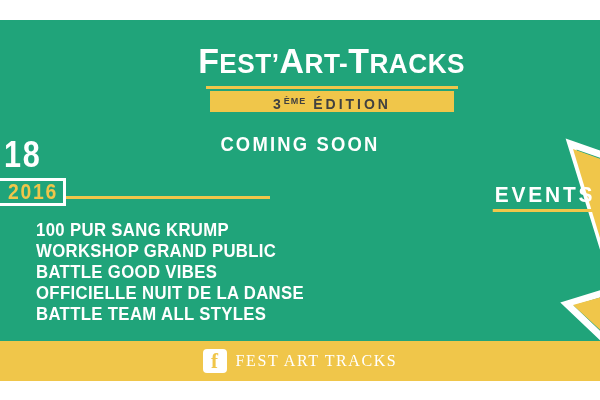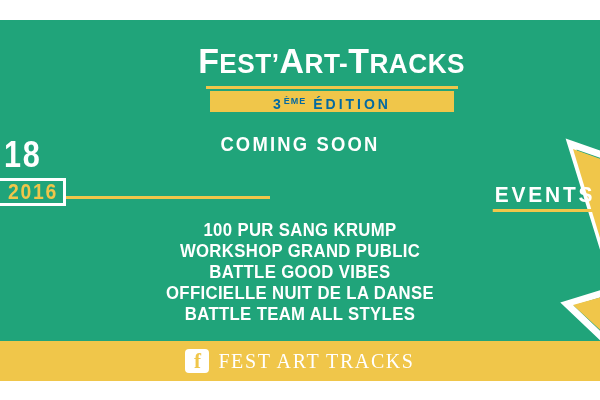--- a/index.html
+++ b/index.html
@@ -83,21 +83,21 @@
     height: 3px;
     background: #f0c64a;
     margin: 3px auto 0 auto;
     width: 252px;
   }
   .edition-badge {
     margin: 2px auto 16px auto;
     width: 244px;
     height: 21px;
     background: #f0c64a;
-    color: #0369a1;
+    color: #404040;
     font-weight: bold;
     font-size: 14px;
     line-height: 21px;
     letter-spacing: 3px;
     text-align: center;
     white-space: nowrap;
   }
   .edition-badge .sup {
     font-size: 9px;
     vertical-align: 5px;
@@ -186,21 +186,20 @@
     white-space: nowrap;
     transform: scaleX(0.95);
   }
 
   
   .events-list {
     position: absolute;
     left: 0;
     top: 199px;
     width: 600px;
-    text-align: center;
   }
   .event-item {
     color: #ffffff;
     font-weight: bold;
     font-size: 19px;
     line-height: 21px;
     letter-spacing: 0.4px;
     white-space: nowrap;
     transform: scaleX(0.88);
   }
@@ -235,21 +234,21 @@
     line-height: 24px;
     text-align: center;
     color: #f0c64a;
     font-family: "Liberation Serif", serif;
     font-weight: bold;
     font-size: 21px;
   }
   .fb-label {
     color: #ffffff;
     font-family: "Liberation Serif", serif;
-    font-size: 20px;
+    font-size: 16px;
     letter-spacing: 1.6px;
     white-space: nowrap;
   }
 </style>
 </head>
 <body>
 
 <div id="poster">
 
   <div class="green-panel">

